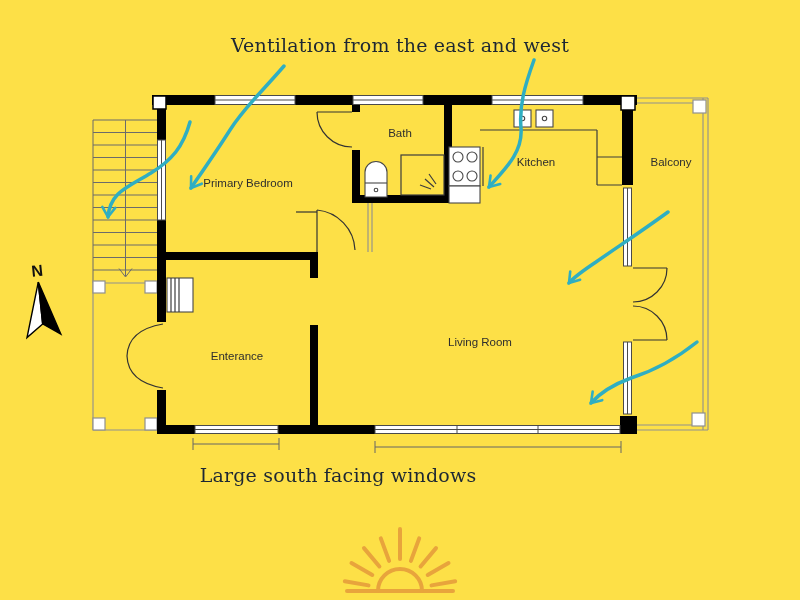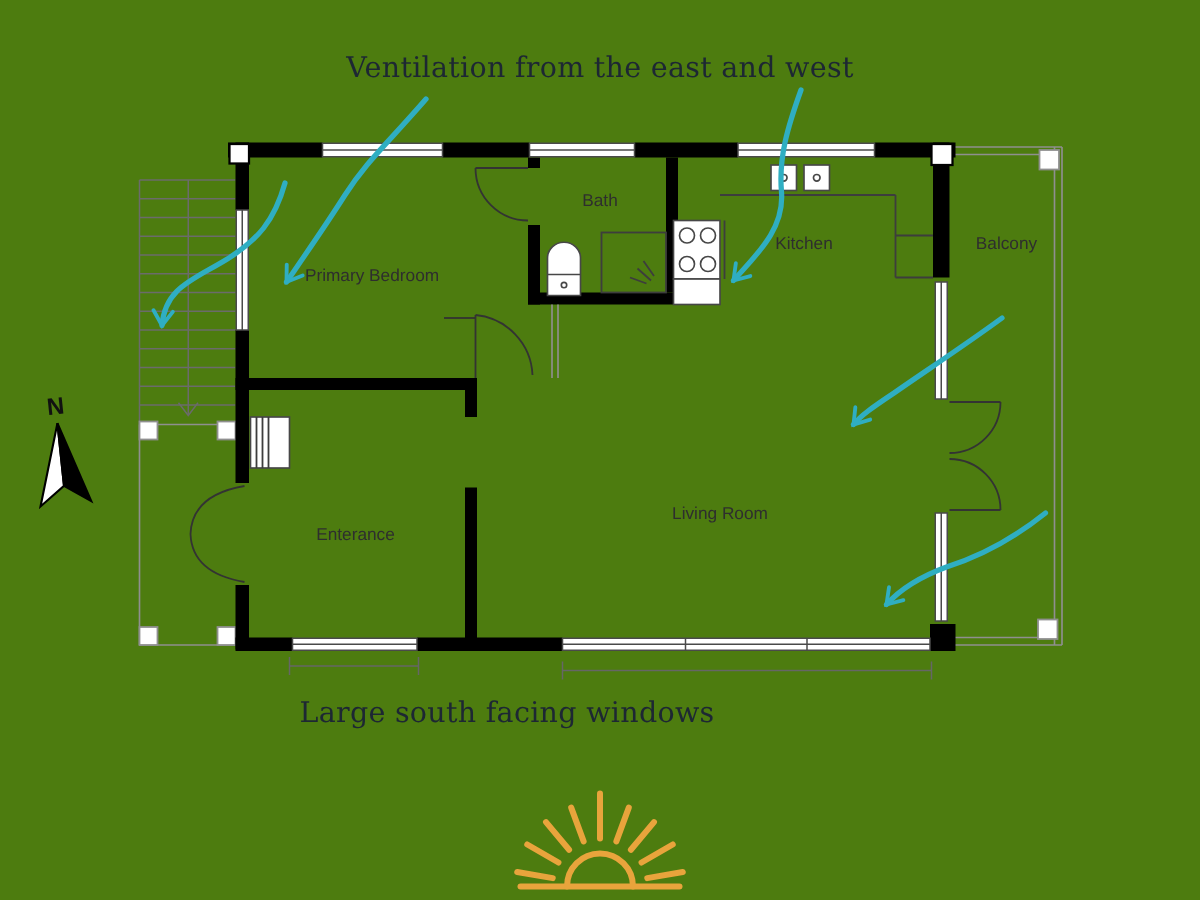--- a/index.html
+++ b/index.html
@@ -1,16 +1,16 @@
 <!DOCTYPE html>
 <html><head>
 <meta charset="utf-8">
 <style>
   html,body{margin:0;padding:0;background:#ffffff;}
-  .page{position:relative;width:800px;height:600px;background:#4d7c0f;overflow:hidden;
+  .page{position:relative;width:800px;height:600px;background:#fde047;overflow:hidden;
         font-family:"Liberation Sans", sans-serif;}
   .title{position:absolute;top:34px;left:0;width:800px;text-align:center;
          font-family:"DejaVu Serif", serif;font-size:19px;color:#1d2733;letter-spacing:.2px;}
   .caption{position:absolute;top:464px;left:0;width:676px;text-align:center;
          font-family:"DejaVu Serif", serif;font-size:19px;color:#1d2733;letter-spacing:.2px;}
   svg{position:absolute;top:0;left:0;}
   .room-label{font-family:"Liberation Sans", sans-serif;font-size:11.5px;fill:#2e2e2e;}
   .wall{fill:#000000;stroke:none;}
   .thin{stroke:#3d3d3d;stroke-width:1.2;fill:none;}
   .fix{stroke:#474747;stroke-width:1.1;fill:#ffffff;}

